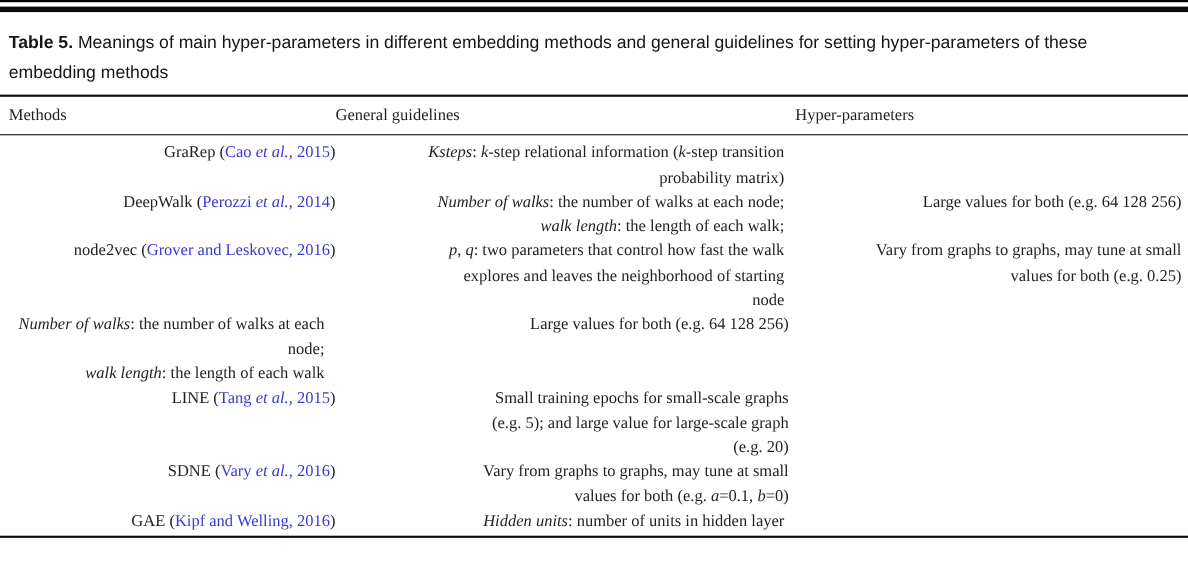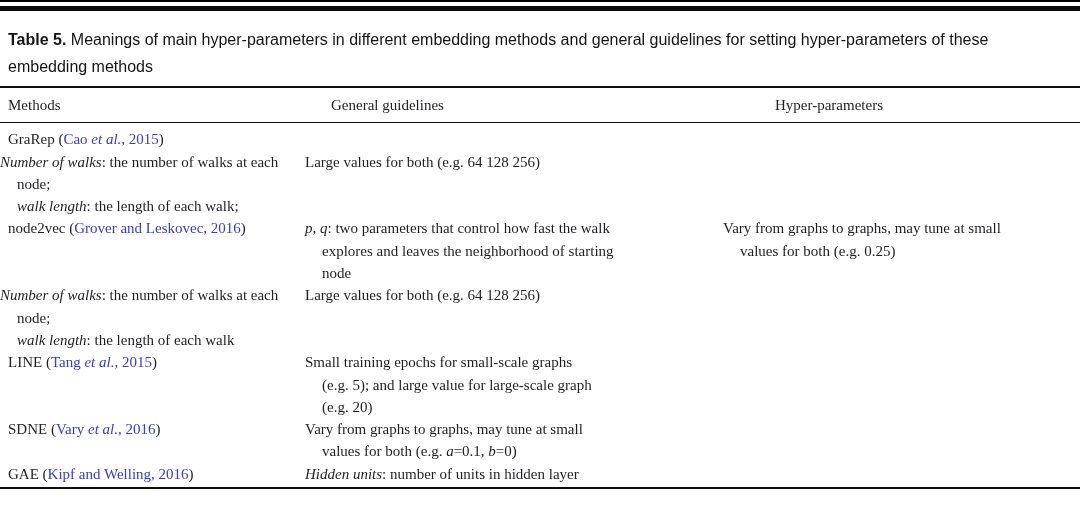--- a/index.html
+++ b/index.html
@@ -29,24 +29,23 @@
   .cap-label { font-weight: bold; }
   .tbl {
     position: absolute; left: 0; top: 86px; width: 1080px;
     border-top: 2px solid #0f0f0f;
     border-bottom: 2px solid #0f0f0f;
   }
   .thead {
     display: grid; grid-template-columns: 305px 418px 1fr;
     padding: 6px 0 6px 0;
     border-bottom: 1.5px solid #0f0f0f;
-    gap: 26px;
   }
   .trow { display: grid; grid-template-columns: 305px 418px 1fr; }
-  .tbody { padding: 5px 0 2px 0; }
+  .tbody { padding: 5px 0 2px 0; text-align: right; }
   .cell { font-size: 15px; line-height: 22.3px; }
   .c1 { padding-left: 8px; }
   .c2 { white-space: pre-wrap; padding-left: 17px; text-indent: -17px; padding-right: 10px; }
   .c3 { white-space: pre-wrap; padding-left: 17px; text-indent: -17px; padding-right: 6px; }
   .it { font-style: italic; }
   .link { color: var(--link, #3a3acd); cursor: pointer; }
 </style>
 </head>
 <body>
 
@@ -59,23 +58,26 @@
 
   <div class="tbl">
     <div class="thead">
       <div class="cell c1">Methods</div>
       <div class="cell c3">General guidelines</div>
       <div class="cell c2">Hyper-parameters</div>
     </div>
     <div class="tbody" id="tbody">
   <div class="trow">
     <div class="cell c1"><span>GraRep (</span><span class="link">Cao </span><span class="it link">et al.</span><span class="link">, 2015</span><span>)</span></div>
+    <div class="cell c2"><span class="it">Ksteps</span><span>: </span><span class="it">k</span><span>-step relational information (</span><span class="it">k</span><span>-step transition
+probability matrix)</span></div>
   </div>
 
   <div class="trow">
+    <div class="cell c1"><span>DeepWalk (</span><span class="link">Perozzi </span><span class="it link">et al.</span><span class="link">, 2014</span><span>)</span></div>
     <div class="cell c2"><span class="it">Number of walks</span><span>: the number of walks at each node;
 </span><span class="it">walk length</span><span>: the length of each walk;</span></div>
     <div class="cell c3"><span>Large values for both (e.g. 64 128 256)</span></div>
   </div>
 
   <div class="trow">
     <div class="cell c1"><span>node2vec (</span><span class="link">Grover and Leskovec, 2016</span><span>)</span></div>
     <div class="cell c2"><span class="it">p</span><span>, </span><span class="it">q</span><span>: two parameters that control how fast the walk
 explores and leaves the neighborhood of starting
 node</span></div>

